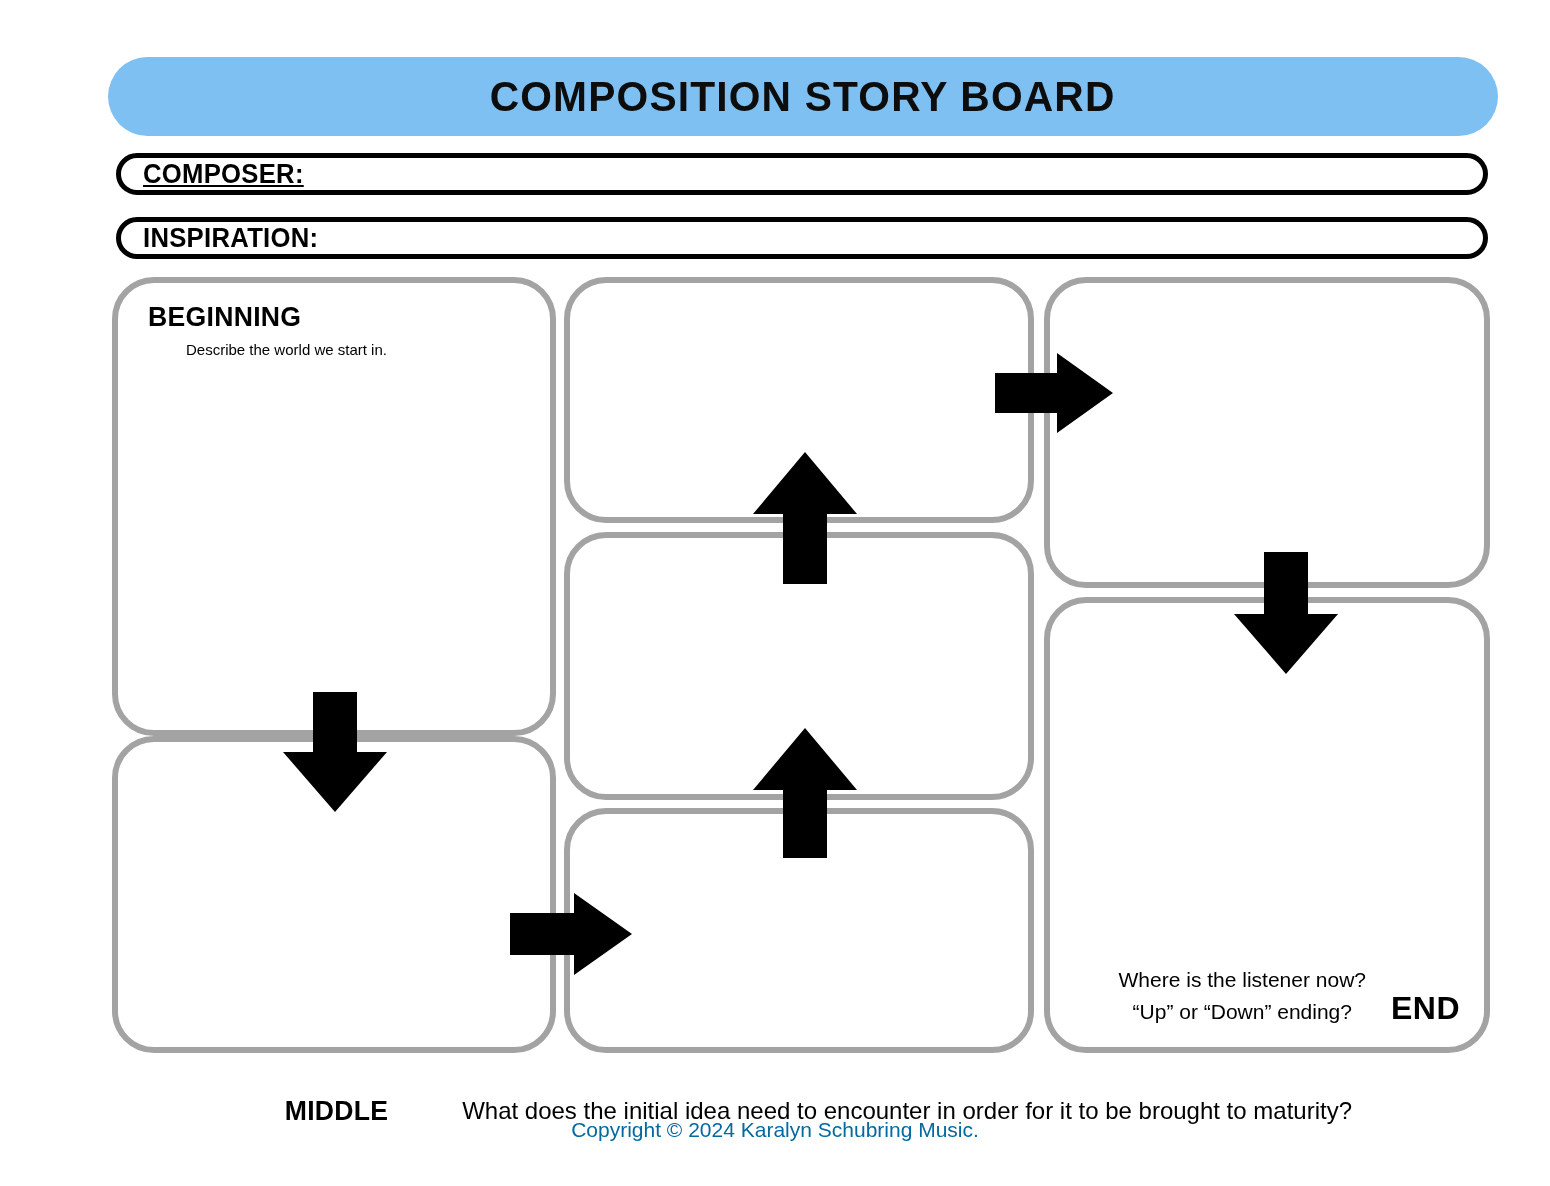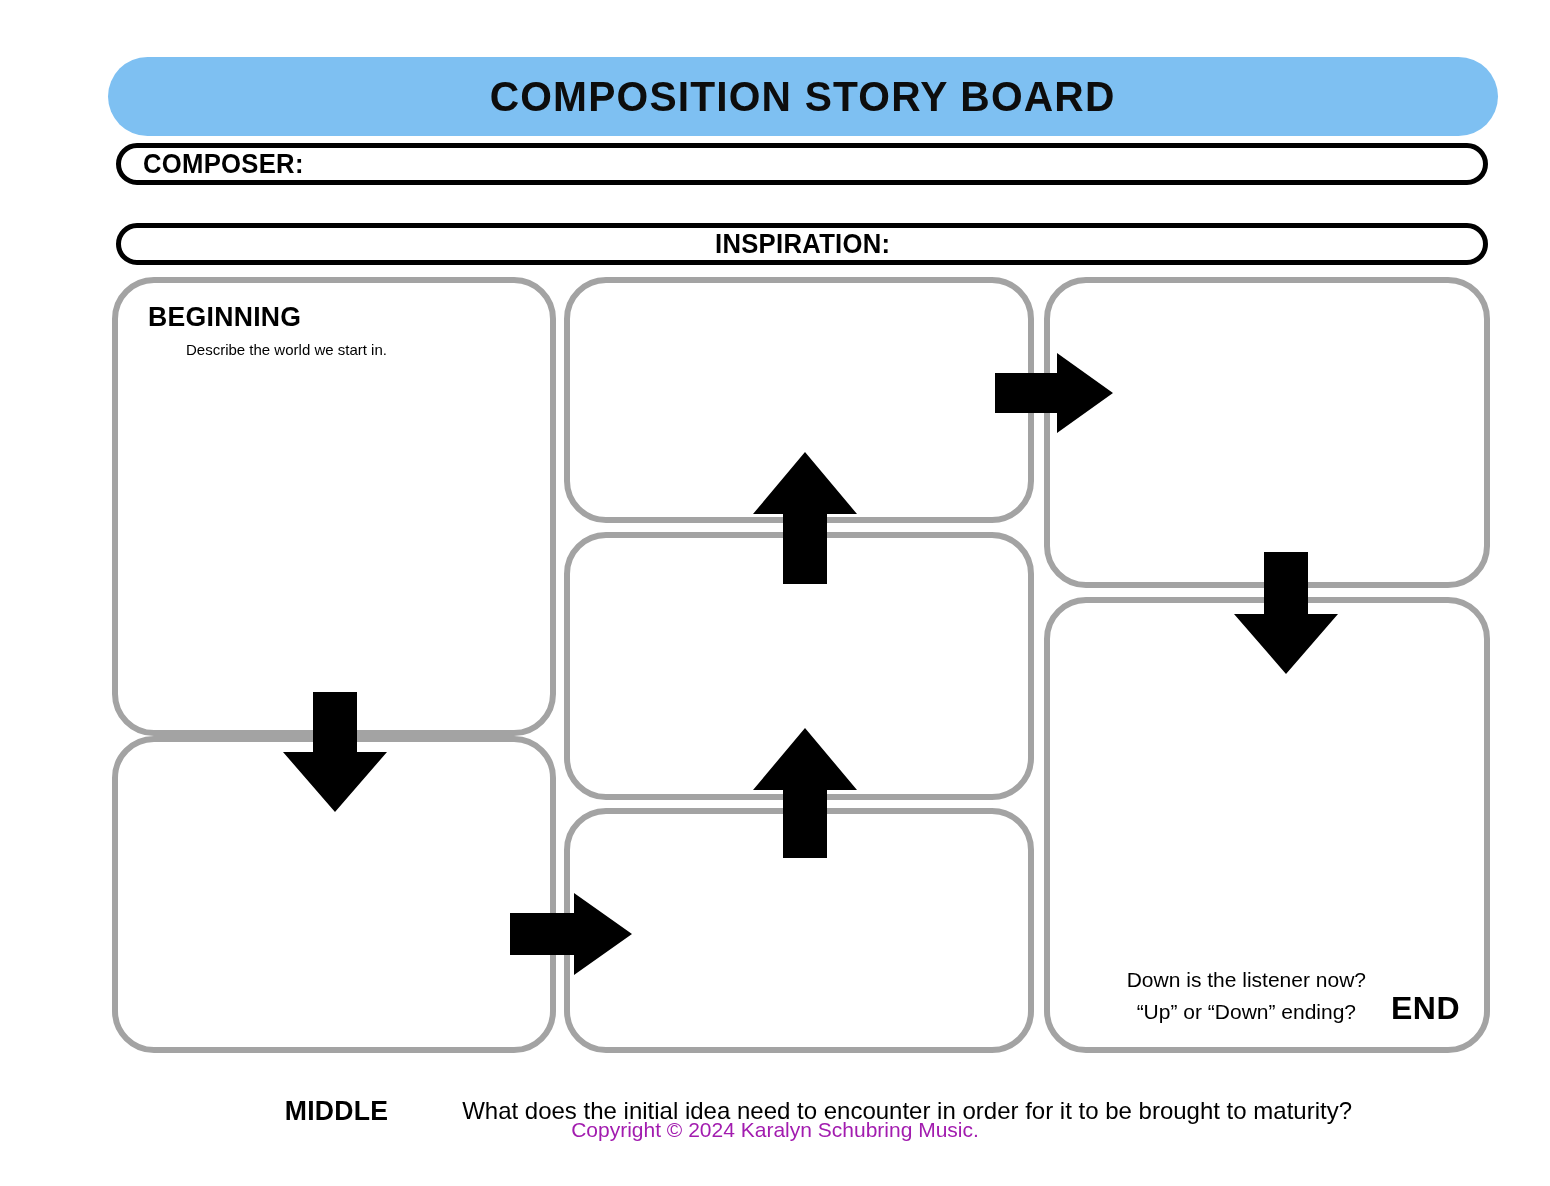--- a/index.html
+++ b/index.html
@@ -65,22 +65,22 @@
     transform: scaleX(0.95);
     transform-origin: left center;
     white-space: nowrap;
   }
   .field-pill .field-value {
     font-size: 25px;
     margin-left: 12px;
     white-space: nowrap;
     overflow: hidden;
   }
-  #pill-composer { top: 143px; }
-  #pill-inspiration { top: 223px; justify-content: center; }
+  #pill-composer { top: 153px; text-decoration: underline; }
+  #pill-inspiration { top: 217px; }
 
   
   .story-box {
     position: absolute;
     border: 6px solid #a3a3a3;
     border-radius: 42px;
     background: #ffffff;
     box-sizing: border-box;
   }
   #box-beginning { left: 112px;  top: 277px;  width: 444px; height: 459px; }
@@ -160,21 +160,21 @@
     margin-left: 71px;
     white-space: nowrap;
   }
   .copyright {
     position: absolute;
     left: 0;
     top: 1118px;
     width: 1550px;
     text-align: center;
     font-size: 21px;
-    color: #a21caf;
+    color: #0369a1;
   }
 </style>
 </head>
 <body>
 
 <div id="page">
 
   <div class="banner">
     <div class="banner-title">COMPOSITION STORY BOARD</div>
   </div>
@@ -195,21 +195,21 @@
   </div>
 
   <div class="story-box" id="box-b2"></div>
   <div class="story-box" id="box-b3"></div>
   <div class="story-box" id="box-b4"></div>
   <div class="story-box" id="box-b5"></div>
   <div class="story-box" id="box-b6"></div>
 
   <div class="story-box" id="box-end">
     <div class="end-prompt">
-      <div>Down is the listener now?</div>
+      <div>Where is the listener now?</div>
       <div>“Up” or “Down” ending?</div>
     </div>
     <div class="end-label">END</div>
   </div>
 
   <div class="arrow" style="left:995px; top:353px;">
     <svg width="118" height="80" viewBox="0 0 118 80">
       <polygon points="0,20 62,20 62,0 118,40 62,80 62,60 0,60" fill="#000000"></polygon>
     </svg>
   </div>

